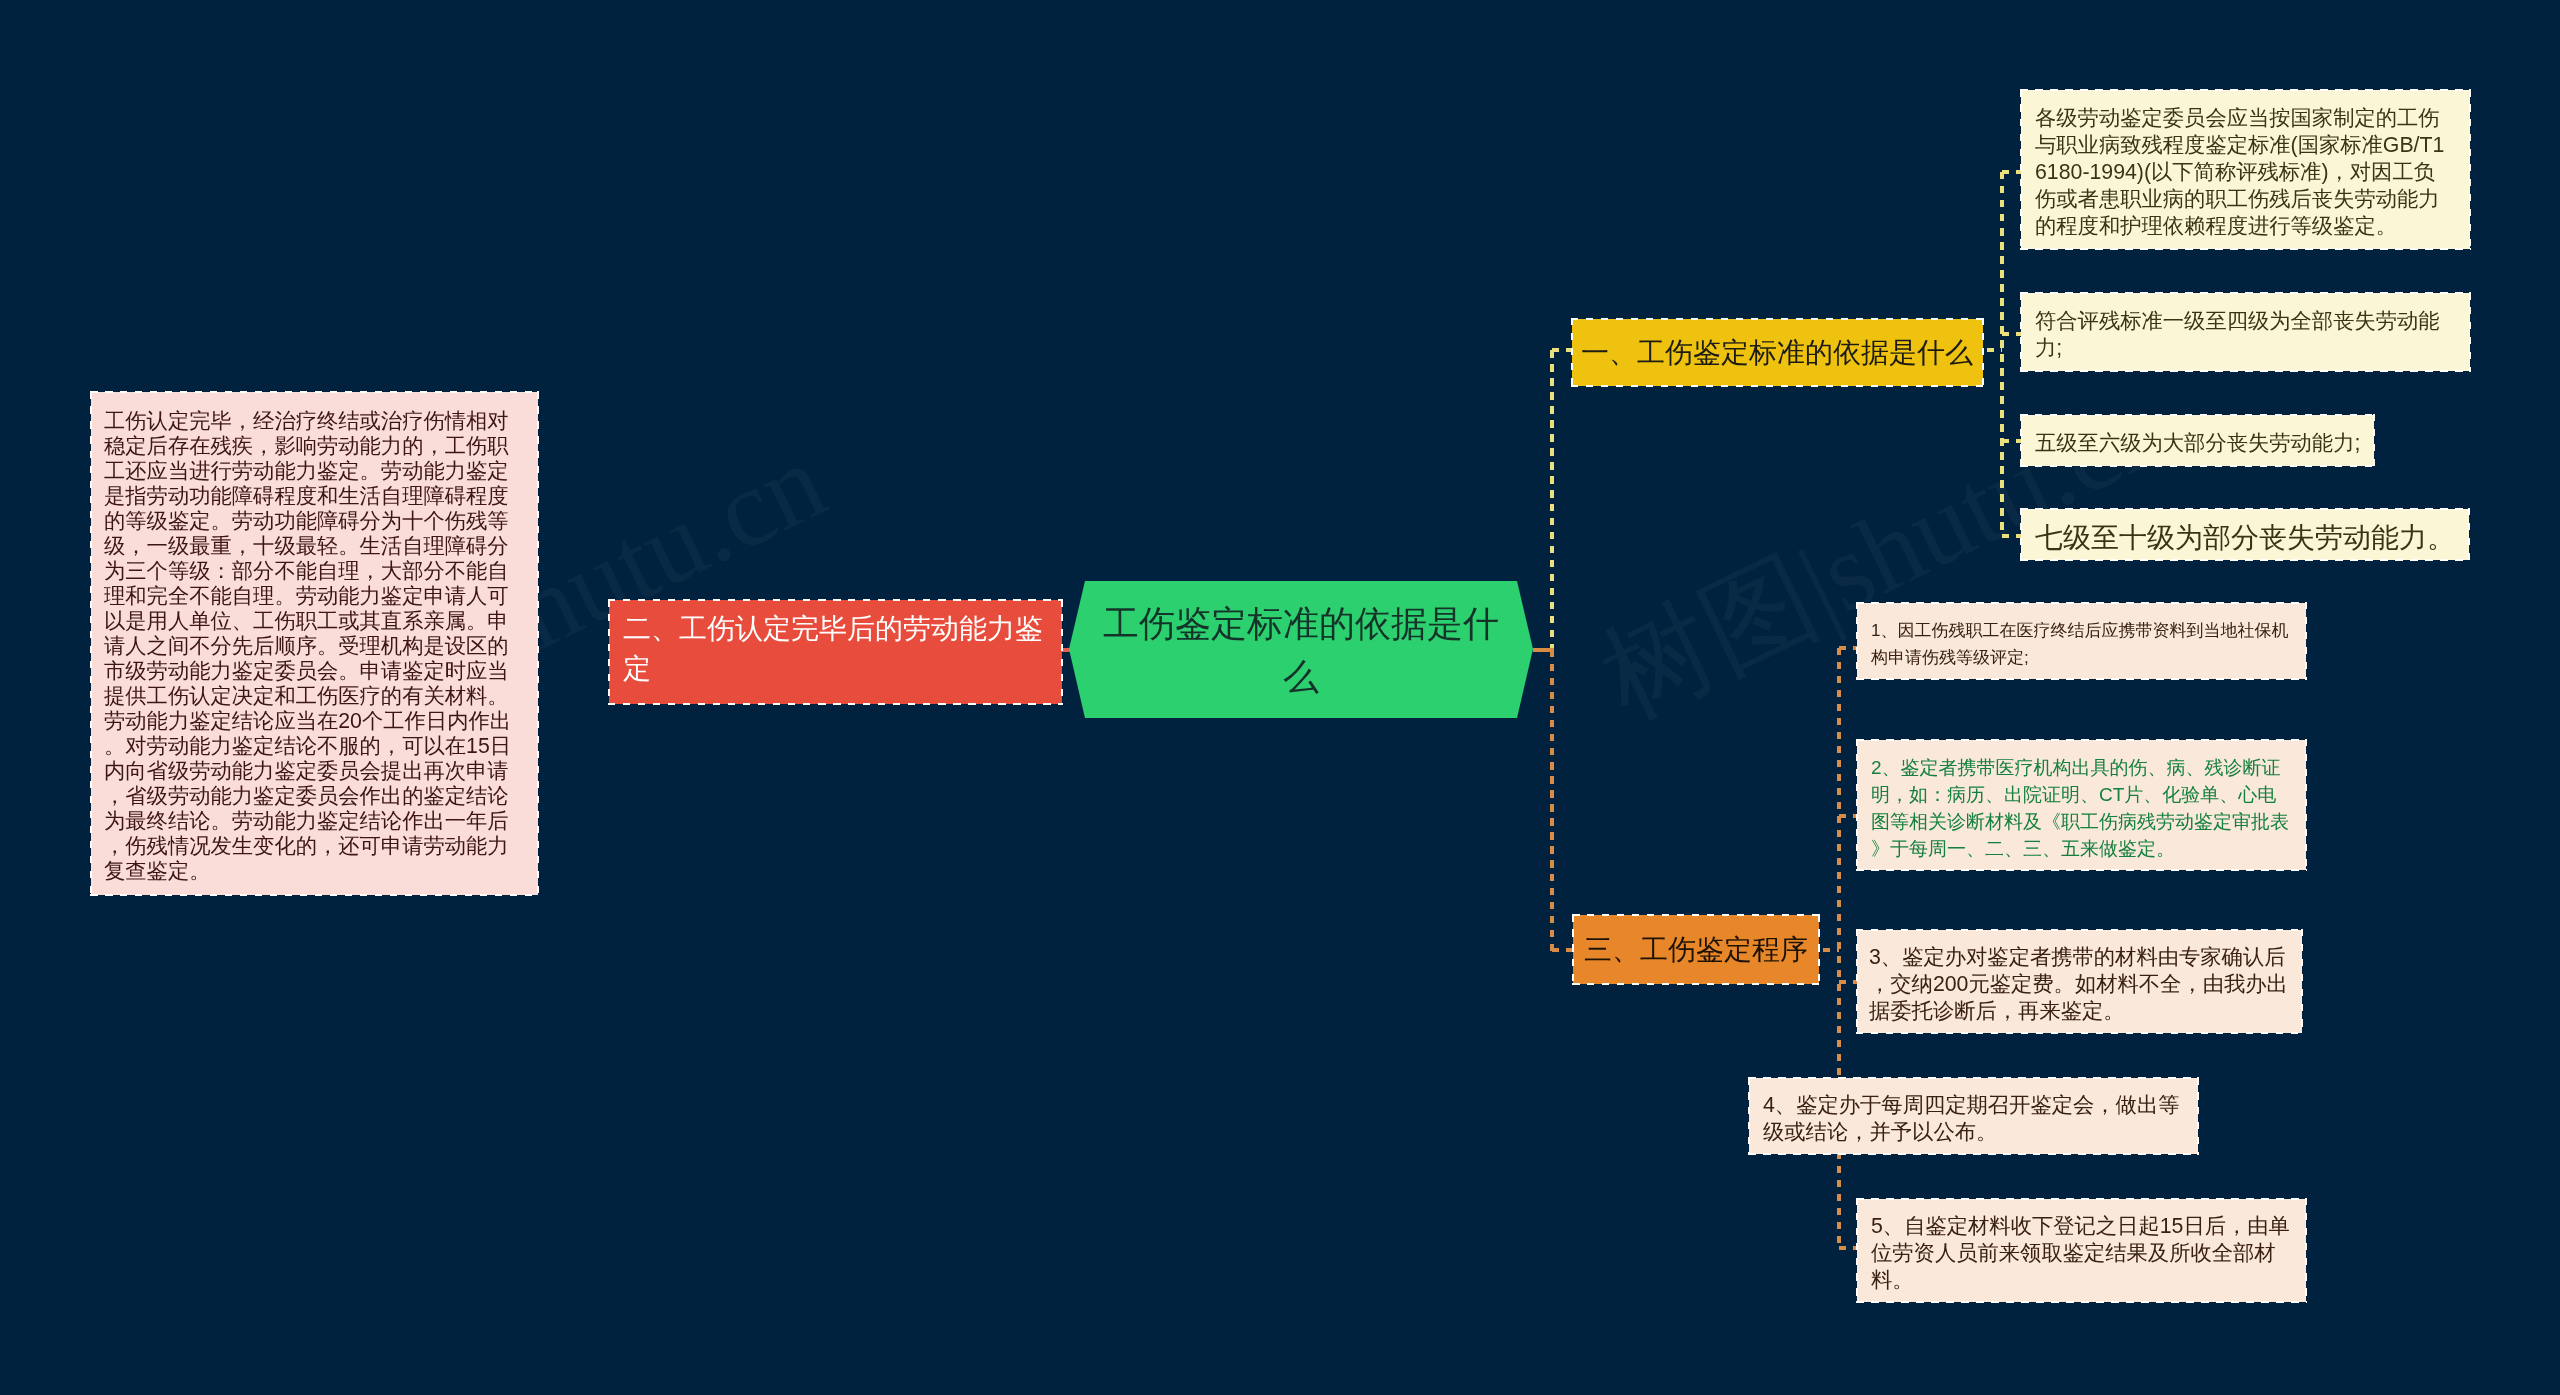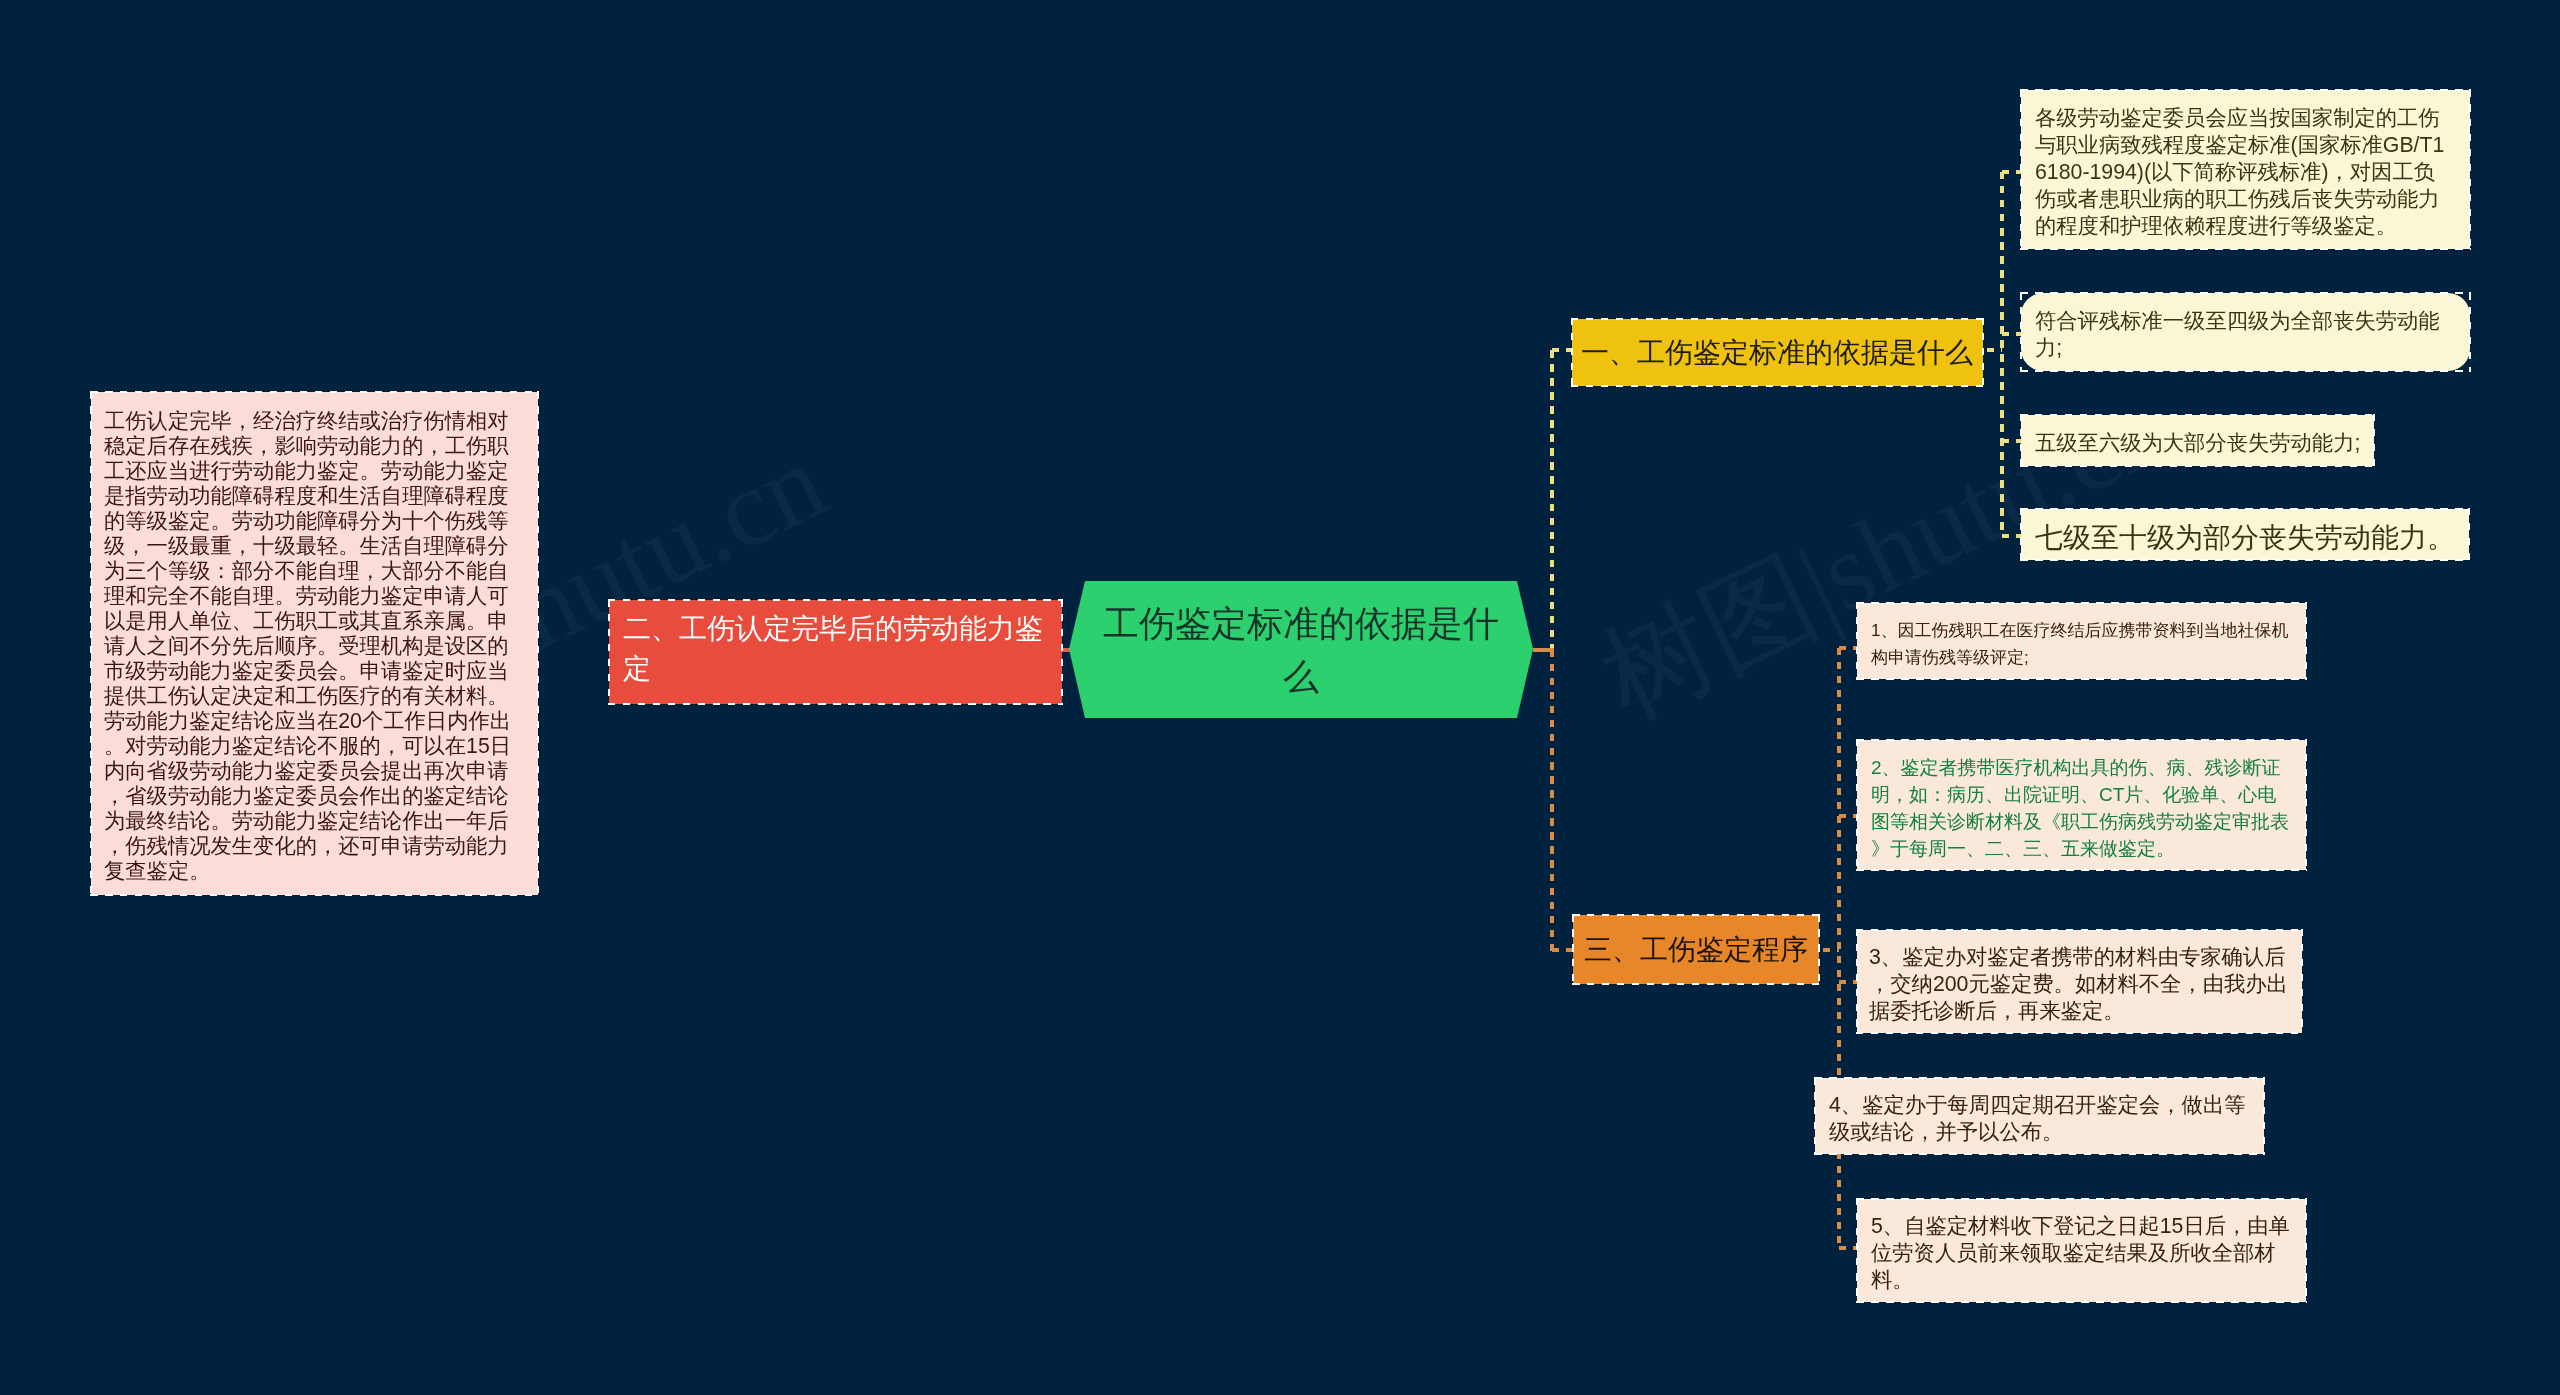--- a/index.html
+++ b/index.html
@@ -62,21 +62,21 @@
 <div class="nd" style="left:1573px;top:915px;width:224px;background:#e8872a;
   padding:14px 11px 14px;">
       <span style="font-size:28px;line-height:41px;color:#1c1206;">三、工伤鉴定程序</span>
     </div>
 <div class="nd" style="left:2021px;top:90px;max-width:421px;width:max-content;
   background:#fbf7d6;padding:15px 14px 9px;">
   <span style="font-size:21.3px;line-height:27px;
   color:#3a3414;">各级劳动鉴定委员会应当按国家制定的工伤与职业病致残程度鉴定标准(国家标准GB/T16180-1994)(以下简称评残标准)，对因工负伤或者患职业病的职工伤残后丧失劳动能力的程度和护理依赖程度进行等级鉴定。</span>
     </div>
 <div class="nd" style="left:2021px;top:293px;max-width:421px;width:max-content;
-  background:#fbf7d6;padding:15px 14px 9px;border-radius:22px;">
+  background:#fbf7d6;padding:15px 14px 9px;">
   <span style="font-size:21.3px;line-height:27px;
   color:#3a3414;">符合评残标准一级至四级为全部丧失劳动能力;</span>
     </div>
 <div class="nd" style="left:2021px;top:415px;max-width:421px;width:max-content;
   background:#fbf7d6;padding:15px 14px 9px;">
   <span style="font-size:21.3px;line-height:27px;
   color:#3a3414;">五级至六级为大部分丧失劳动能力;</span>
     </div>
 <div class="nd" style="left:2021px;top:509px;max-width:421px;width:max-content;
   background:#fbf7d6;padding:15px 14px 9px;">
@@ -96,21 +96,21 @@
 <div class="nd" style="left:1857px;top:740px;max-width:421px;width:max-content;
   background:#fae8da;padding:14px 14px 8px;">
   <span style="font-size:19px;line-height:27px;
   color:#15803d;">2、鉴定者携带医疗机构出具的伤、病、残诊断证明，如：病历、出院证明、CT片、化验单、心电图等相关诊断材料及《职工伤病残劳动鉴定审批表》于每周一、二、三、五来做鉴定。</span>
     </div>
 <div class="nd" style="left:1857px;top:930px;max-width:421px;width:max-content;
   background:#fae8da;padding:14px 12px 8px;">
   <span style="font-size:21.3px;line-height:27px;
   color:#3a2010;">3、鉴定办对鉴定者携带的材料由专家确认后，交纳200元鉴定费。如材料不全，由我办出据委托诊断后，再来鉴定。</span>
     </div>
-<div class="nd" style="left:1815px;top:1078px;max-width:421px;width:max-content;
+<div class="nd" style="left:1749px;top:1078px;max-width:421px;width:max-content;
   background:#fae8da;padding:14px 14px 8px;">
   <span style="font-size:21.3px;line-height:27px;
   color:#3a2010;">4、鉴定办于每周四定期召开鉴定会，做出等级或结论，并予以公布。</span>
     </div>
 <div class="nd" style="left:1857px;top:1199px;max-width:421px;width:max-content;
   background:#fae8da;padding:14px 14px 8px;">
   <span style="font-size:21.3px;line-height:27px;
   color:#3a2010;">5、自鉴定材料收下登记之日起15日后，由单位劳资人员前来领取鉴定结果及所收全部材料。</span>
     </div>
 </div>

